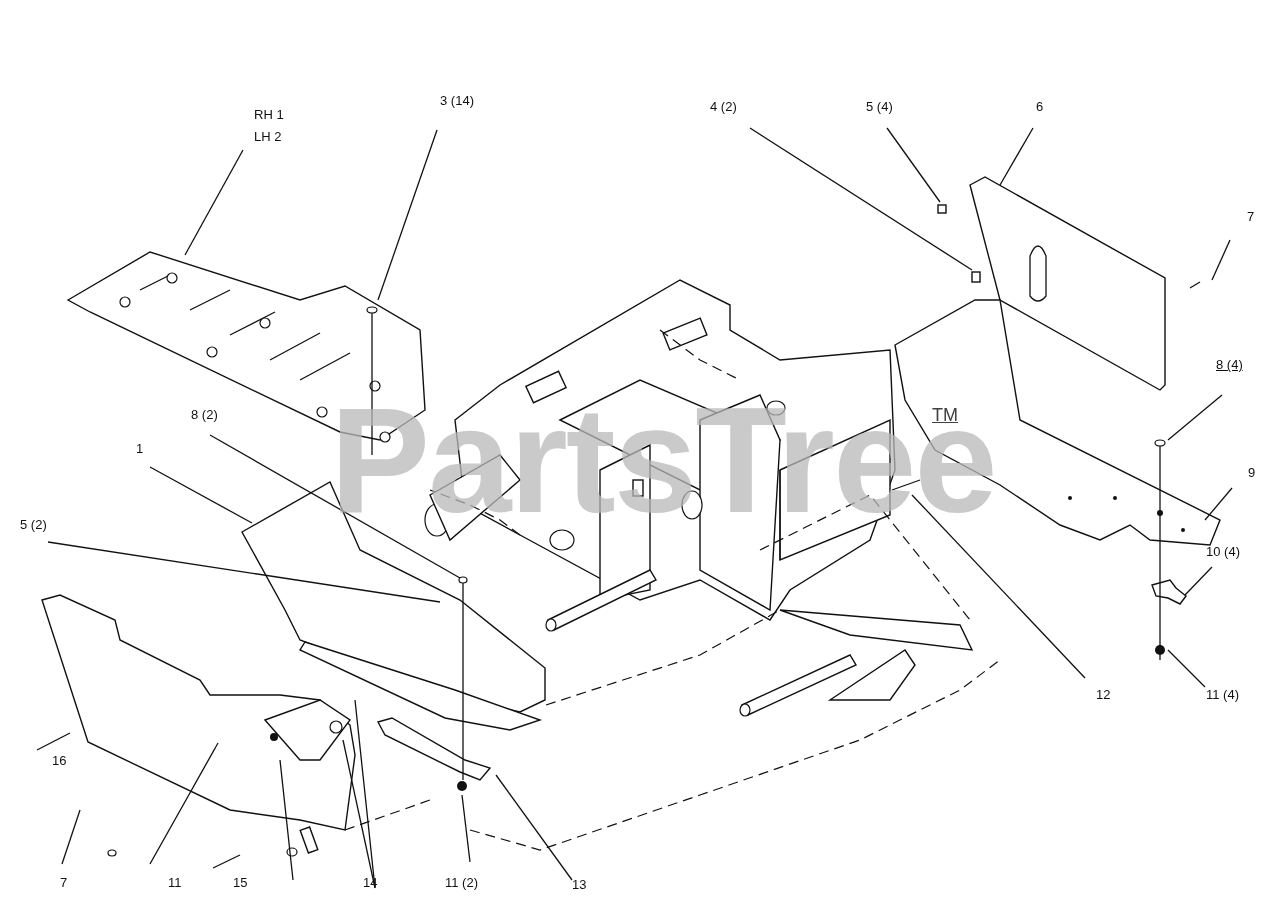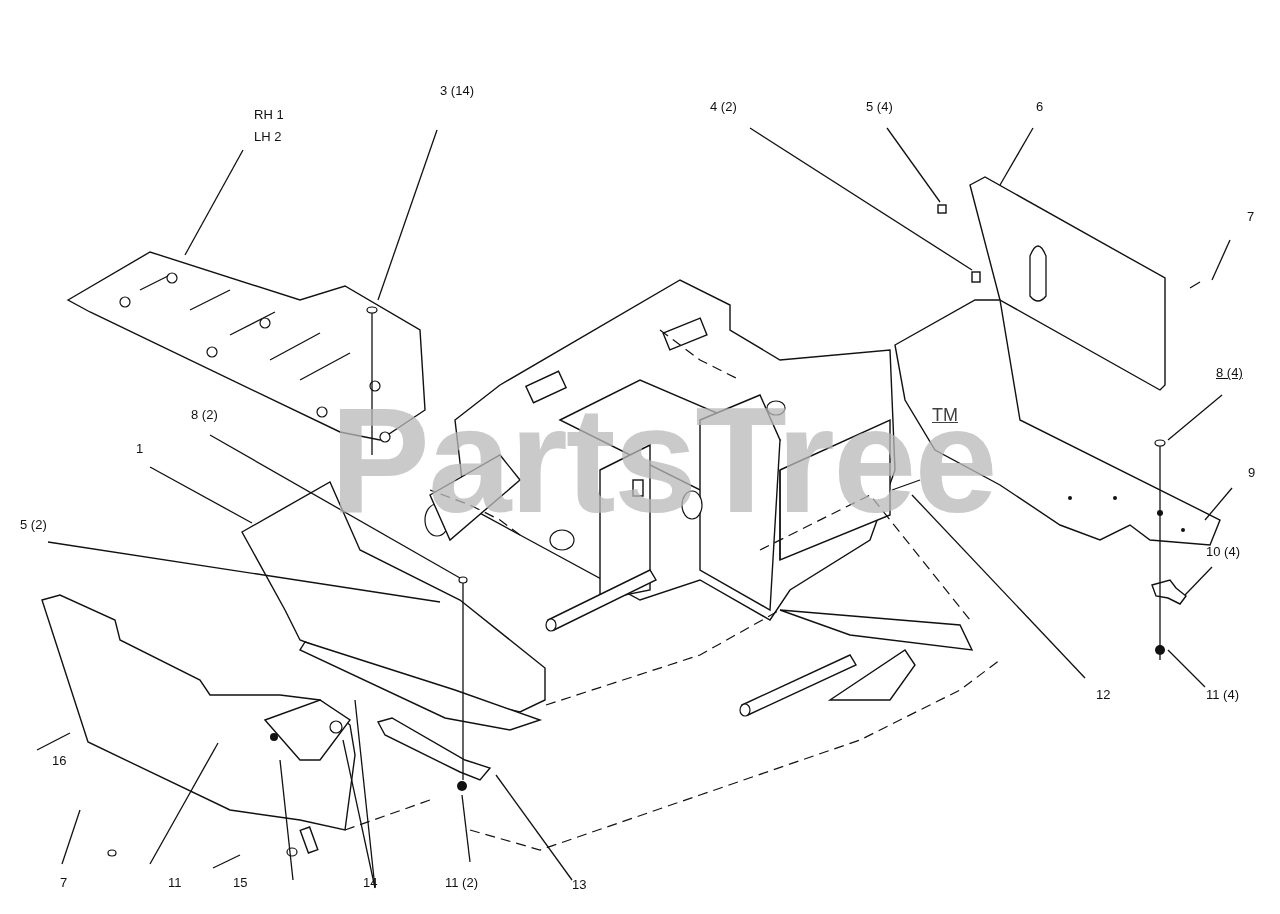--- a/index.html
+++ b/index.html
@@ -150,26 +150,26 @@
     <line class="l" x1="470" y1="862" x2="462" y2="795"></line>
     <line class="l" x1="572" y1="880" x2="496" y2="775"></line>
   </g>
 </svg>
 
 <div class="watermark">PartsTree</div>
 <div class="tm">TM</div>
 
 <div class="lbl" style="left:254px;top:108px;">RH 1</div>
 <div class="lbl" style="left:254px;top:130px;">LH 2</div>
-<div class="lbl" style="left:440px;top:84px;">3 (14)</div>
+<div class="lbl" style="left:440px;top:94px;">3 (14)</div>
 <div class="lbl" style="left:710px;top:100px;">4 (2)</div>
 <div class="lbl" style="left:866px;top:100px;">5 (4)</div>
 <div class="lbl" style="left:1036px;top:100px;">6</div>
 <div class="lbl" style="left:1247px;top:210px;">7</div>
-<div class="lbl" style="left:1216px;top:366px;text-decoration:underline;">8 (4)</div>
+<div class="lbl" style="left:1216px;top:358px;text-decoration:underline;">8 (4)</div>
 <div class="lbl" style="left:1248px;top:466px;">9</div>
 <div class="lbl" style="left:1206px;top:545px;">10 (4)</div>
 <div class="lbl" style="left:1206px;top:688px;">11 (4)</div>
 <div class="lbl" style="left:1096px;top:688px;">12</div>
 <div class="lbl" style="left:191px;top:408px;">8 (2)</div>
 <div class="lbl" style="left:136px;top:442px;">1</div>
 <div class="lbl" style="left:20px;top:518px;">5 (2)</div>
 <div class="lbl" style="left:14px;top:754px;margin-left:38px;">16</div>
 <div class="lbl" style="left:60px;top:876px;">7</div>
 <div class="lbl" style="left:168px;top:876px;">11</div>

